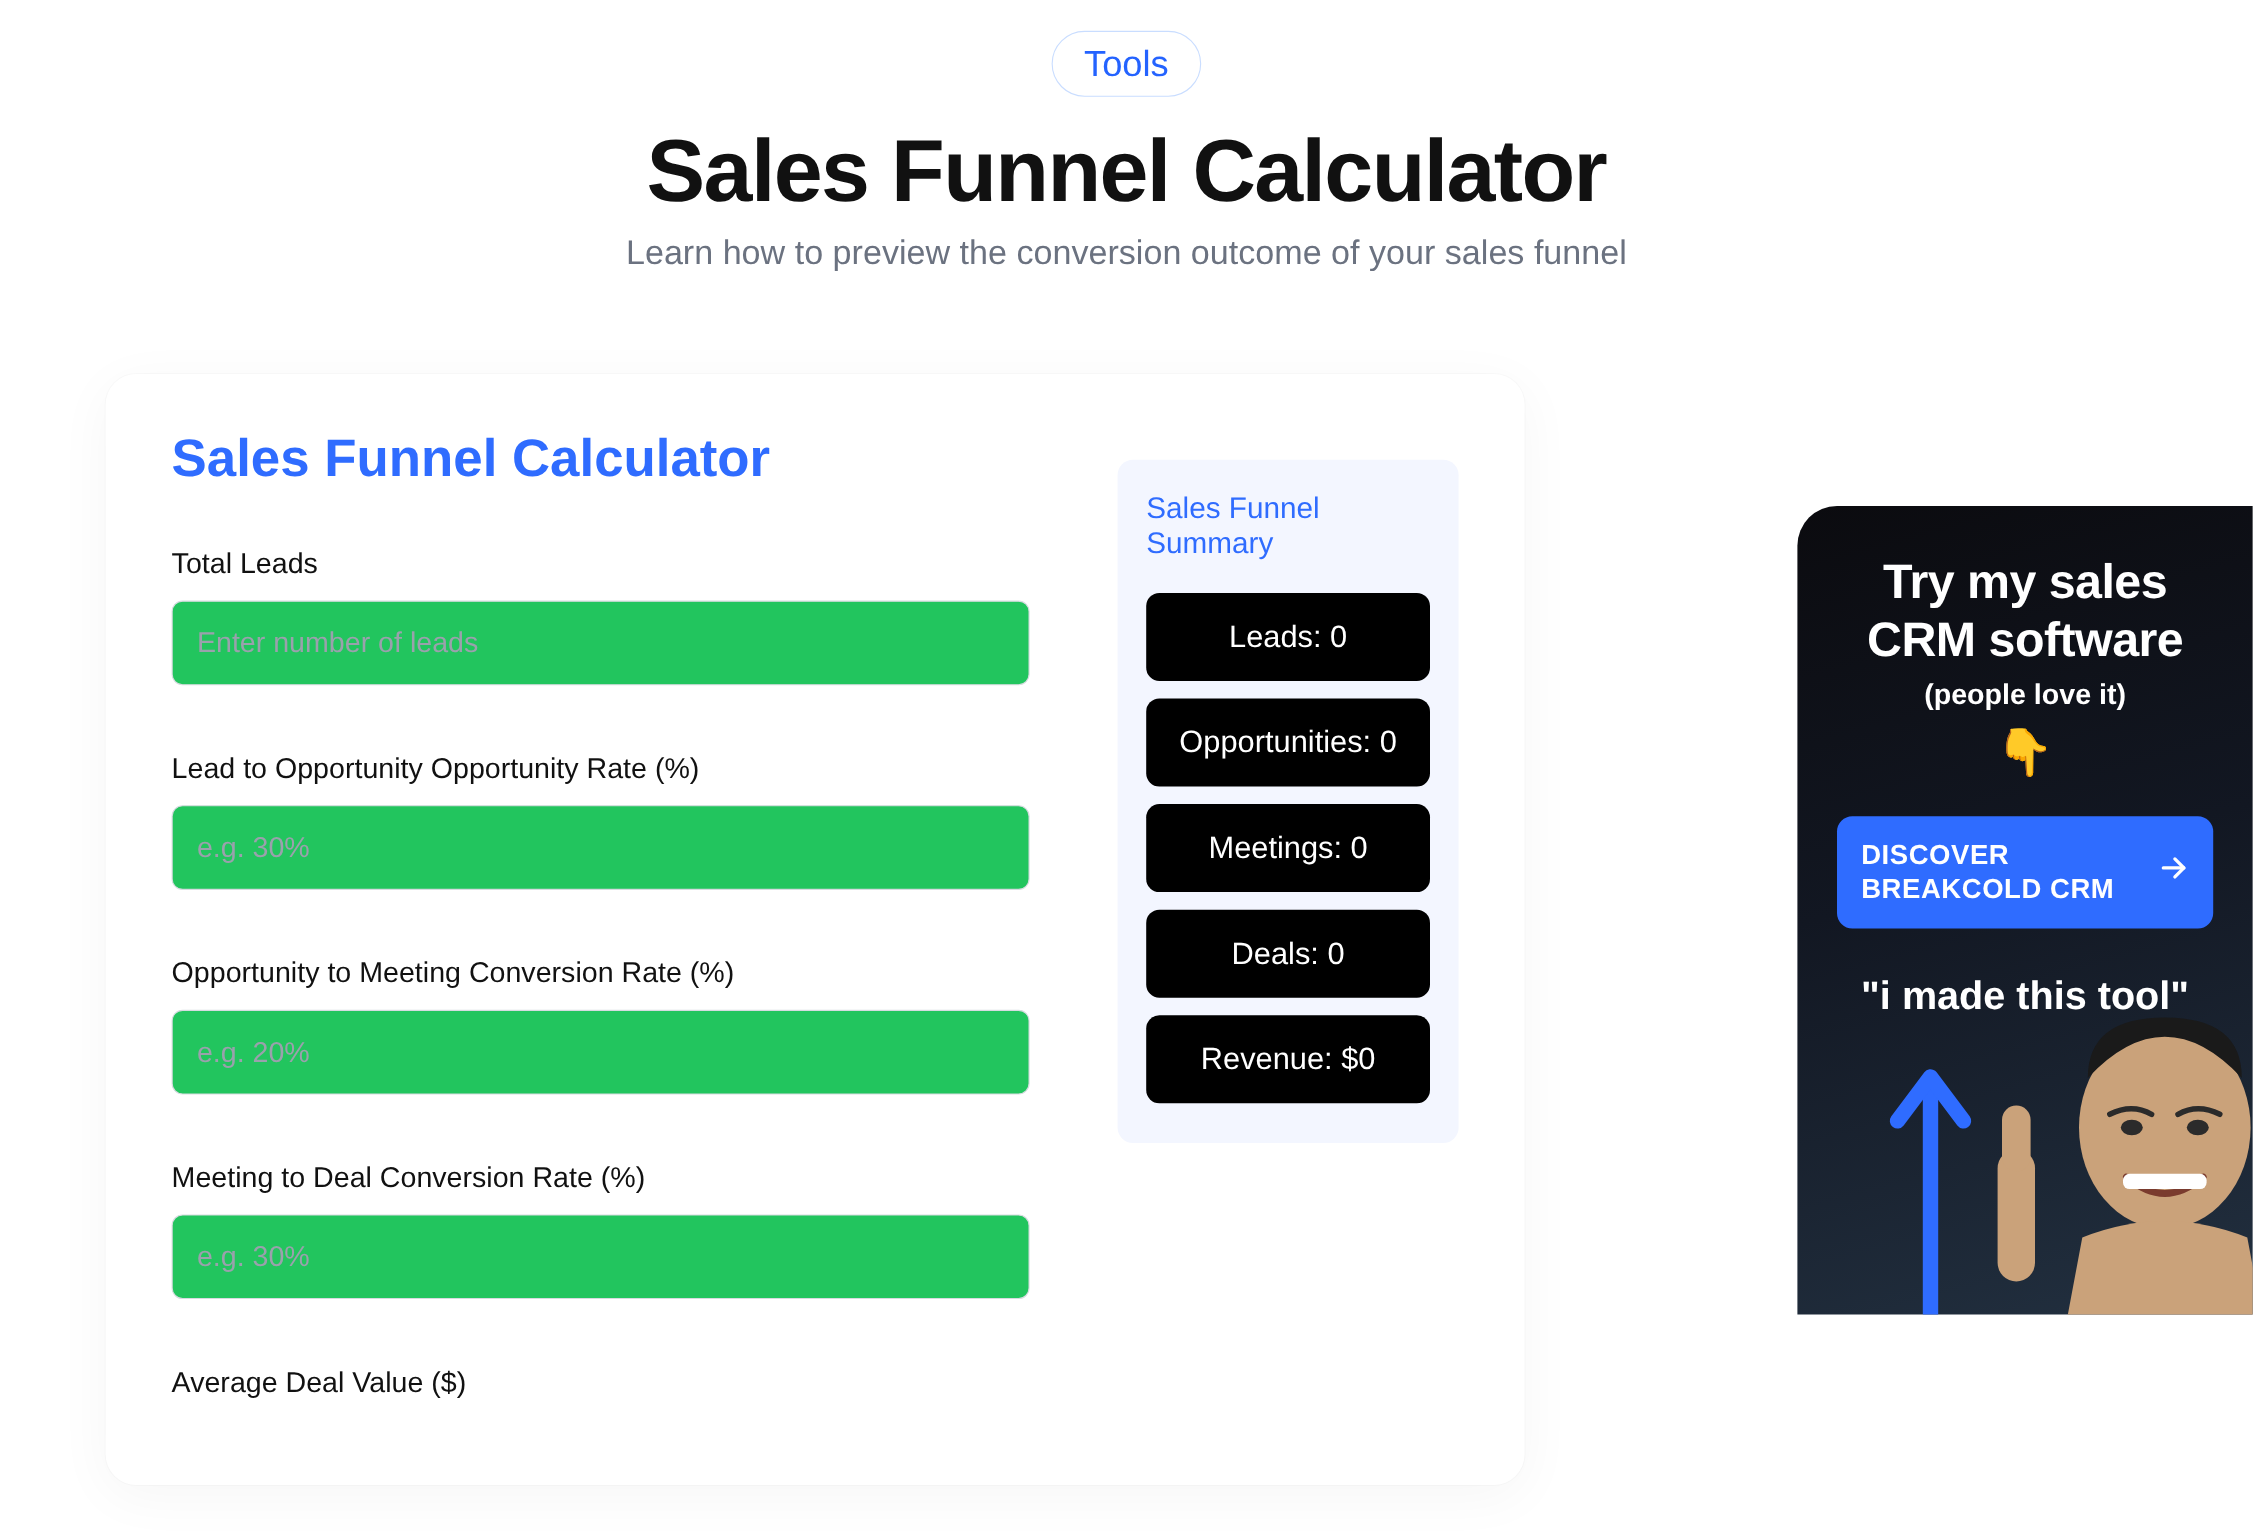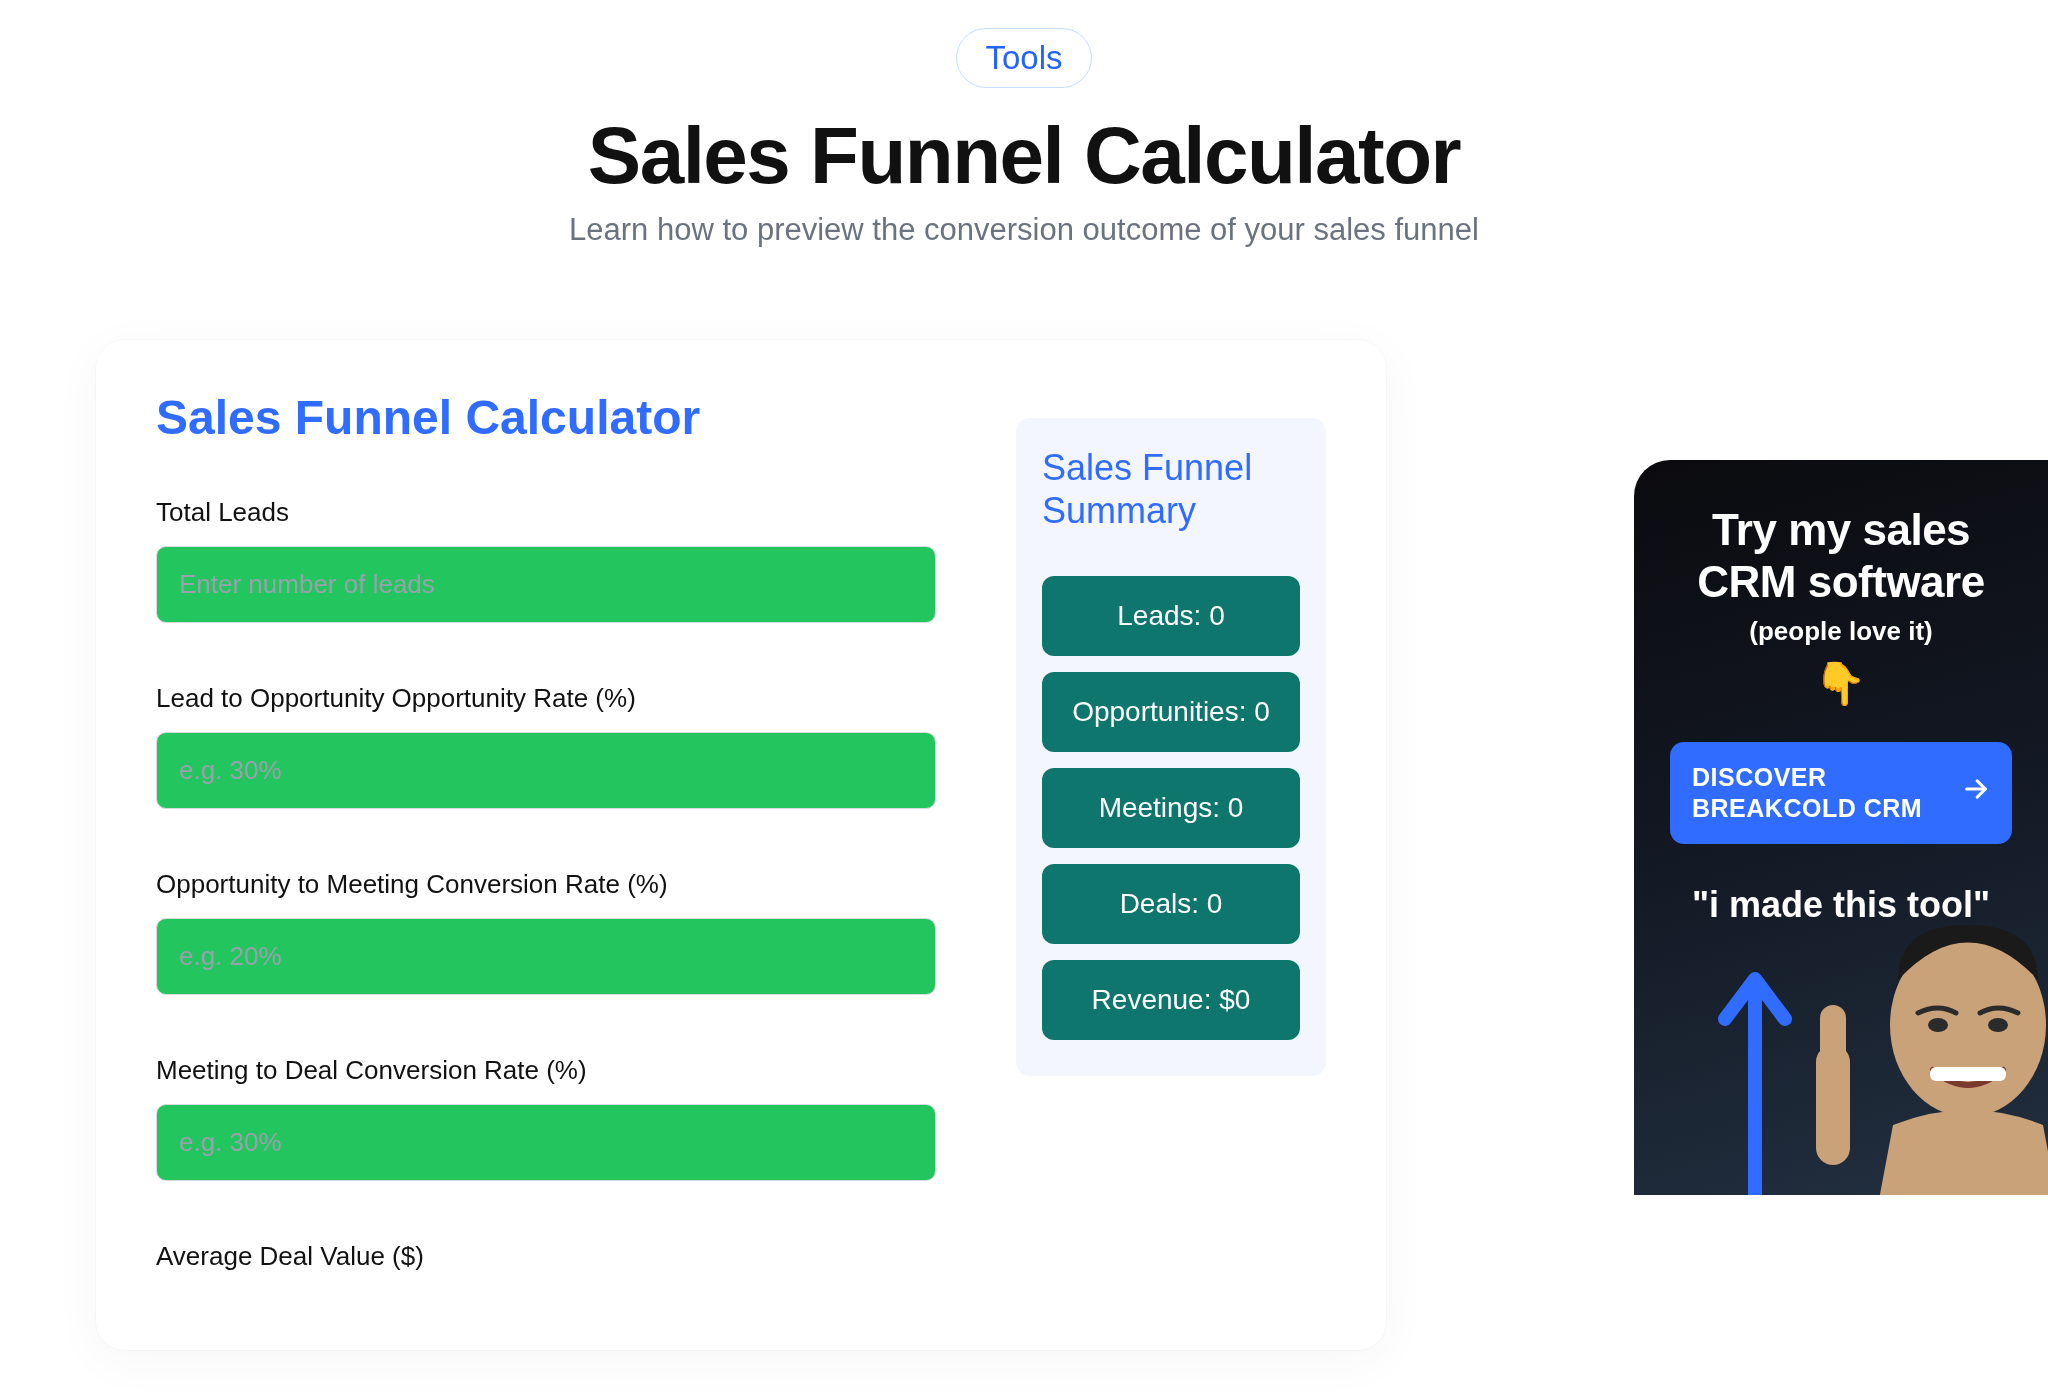--- a/index.html
+++ b/index.html
@@ -82,28 +82,28 @@
   .summary-col {
     width: 310px;
     flex: 0 0 310px;
     background: #f3f6ff;
     border-radius: 14px;
     padding: 28px 26px 36px 26px;
     margin-top: 28px;
     height: fit-content;
   }
   .summary-title {
-    font-size: 36px;
+    font-size: 27px;
     line-height: 1.2;
     font-weight: 500;
     color: #2f6cff;
-    margin-bottom: 44px;
+    margin-bottom: 28px;
   }
   .summary-pill {
-    background: #0f766e;
+    background: #000000;
     color: #fff;
     border-radius: 12px;
     padding: 24px 12px;
     font-size: 28px;
     text-align: center;
     margin-bottom: 16px;
     font-weight: 400;
   }
   .summary-pill:last-child { margin-bottom: 0; }
 

